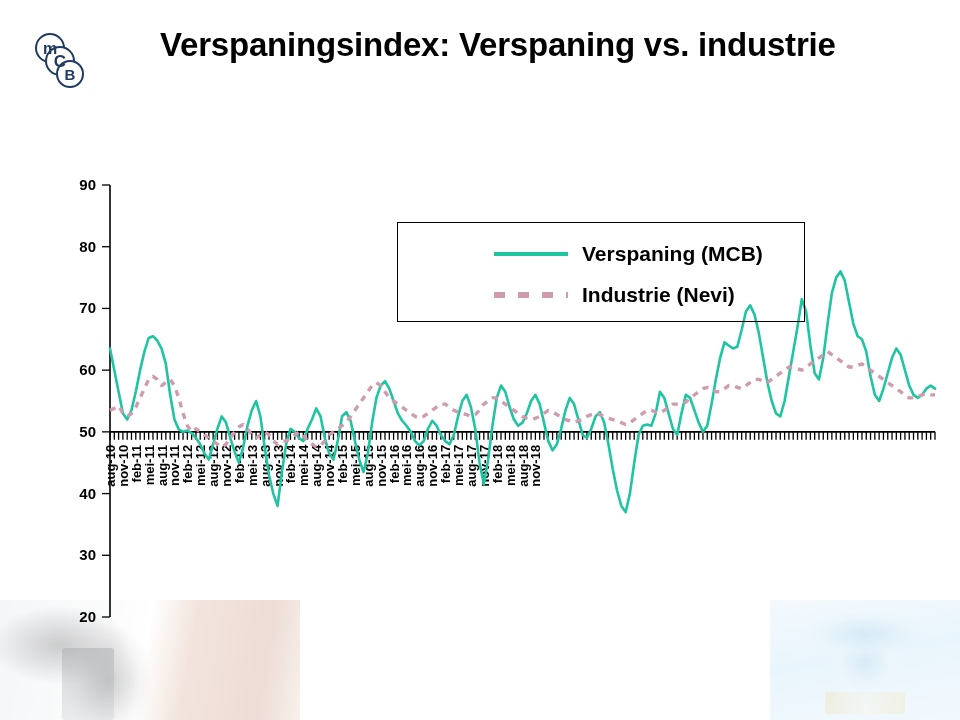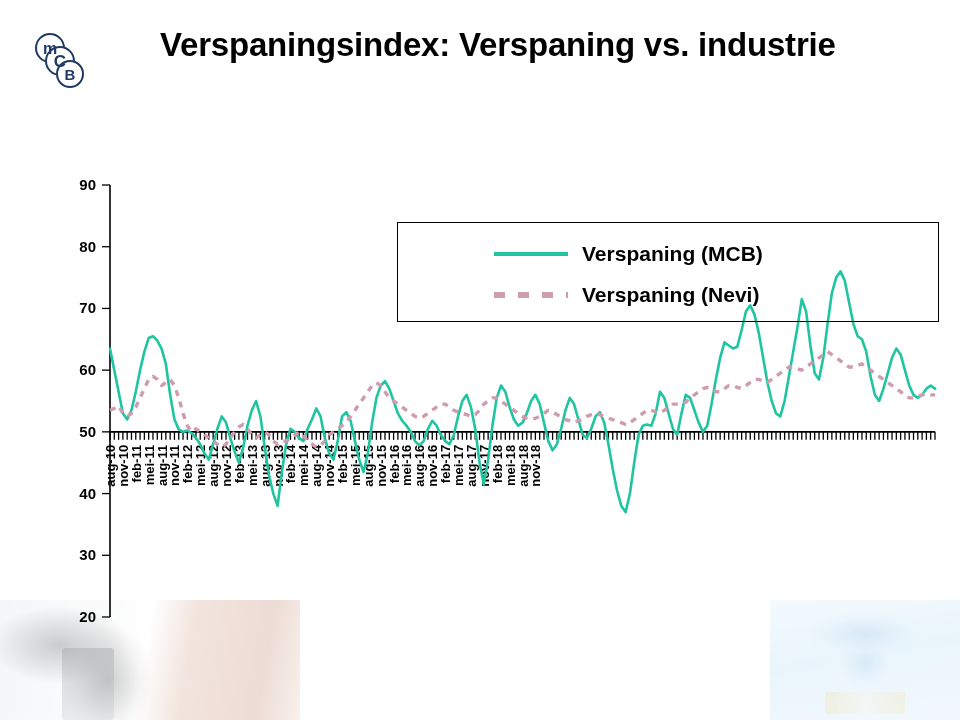--- a/index.html
+++ b/index.html
@@ -61,21 +61,21 @@
   svg{display:block;}
   .axis-line{stroke:#000;stroke-width:1.6;fill:none;}
   .tick{stroke:#000;stroke-width:1.3;}
   .ytick-label{font-size:15px;font-weight:bold;fill:#000;font-family:"Liberation Sans",sans-serif;}
   .xtick-label{font-size:13px;font-weight:bold;fill:#000;font-family:"Liberation Sans",sans-serif;}
   .series-mcb{fill:none;stroke-width:2.6;stroke-linejoin:round;stroke-linecap:round;}
   .series-nevi{fill:none;stroke-width:3.4;stroke-linecap:butt;stroke-linejoin:round;}
 
   
   #legend{
-    position:absolute;left:397px;top:222px;width:542px;height:100px;
+    position:absolute;left:397px;top:222px;width:408px;height:100px;
     border:1.8px solid #000;background:rgba(255,255,255,.0);
     box-sizing:border-box;
   }
   .legend-row{position:absolute;left:0;width:100%;height:38px;display:flex;align-items:center;}
   #legend-row-mcb{top:12px;}
   #legend-row-nevi{top:53px;}
   .legend-swatch{width:82px;height:20px;margin-left:92px;display:flex;align-items:center;justify-content:center;}
   .legend-label{font-size:21px;font-weight:bold;color:#000;margin-left:10px;white-space:nowrap;}
 </style>
 </head>
@@ -359,17 +359,17 @@
           </svg>
       </div>
       <div class="legend-label">Verspaning (MCB)</div>
     </div>
     <div class="legend-row" id="legend-row-nevi">
       <div class="legend-swatch">
         <svg width="78" height="14" aria-hidden="true">
             <line x1="2" y1="7" x2="76" y2="7" stroke="#CF9BAF" stroke-width="6" stroke-dasharray="11 13"></line>
           </svg>
       </div>
-      <div class="legend-label">Verspaning (Nevi)</div>
+      <div class="legend-label">Industrie (Nevi)</div>
     </div>
   </div>
 
 </div>
 
 </body></html>

